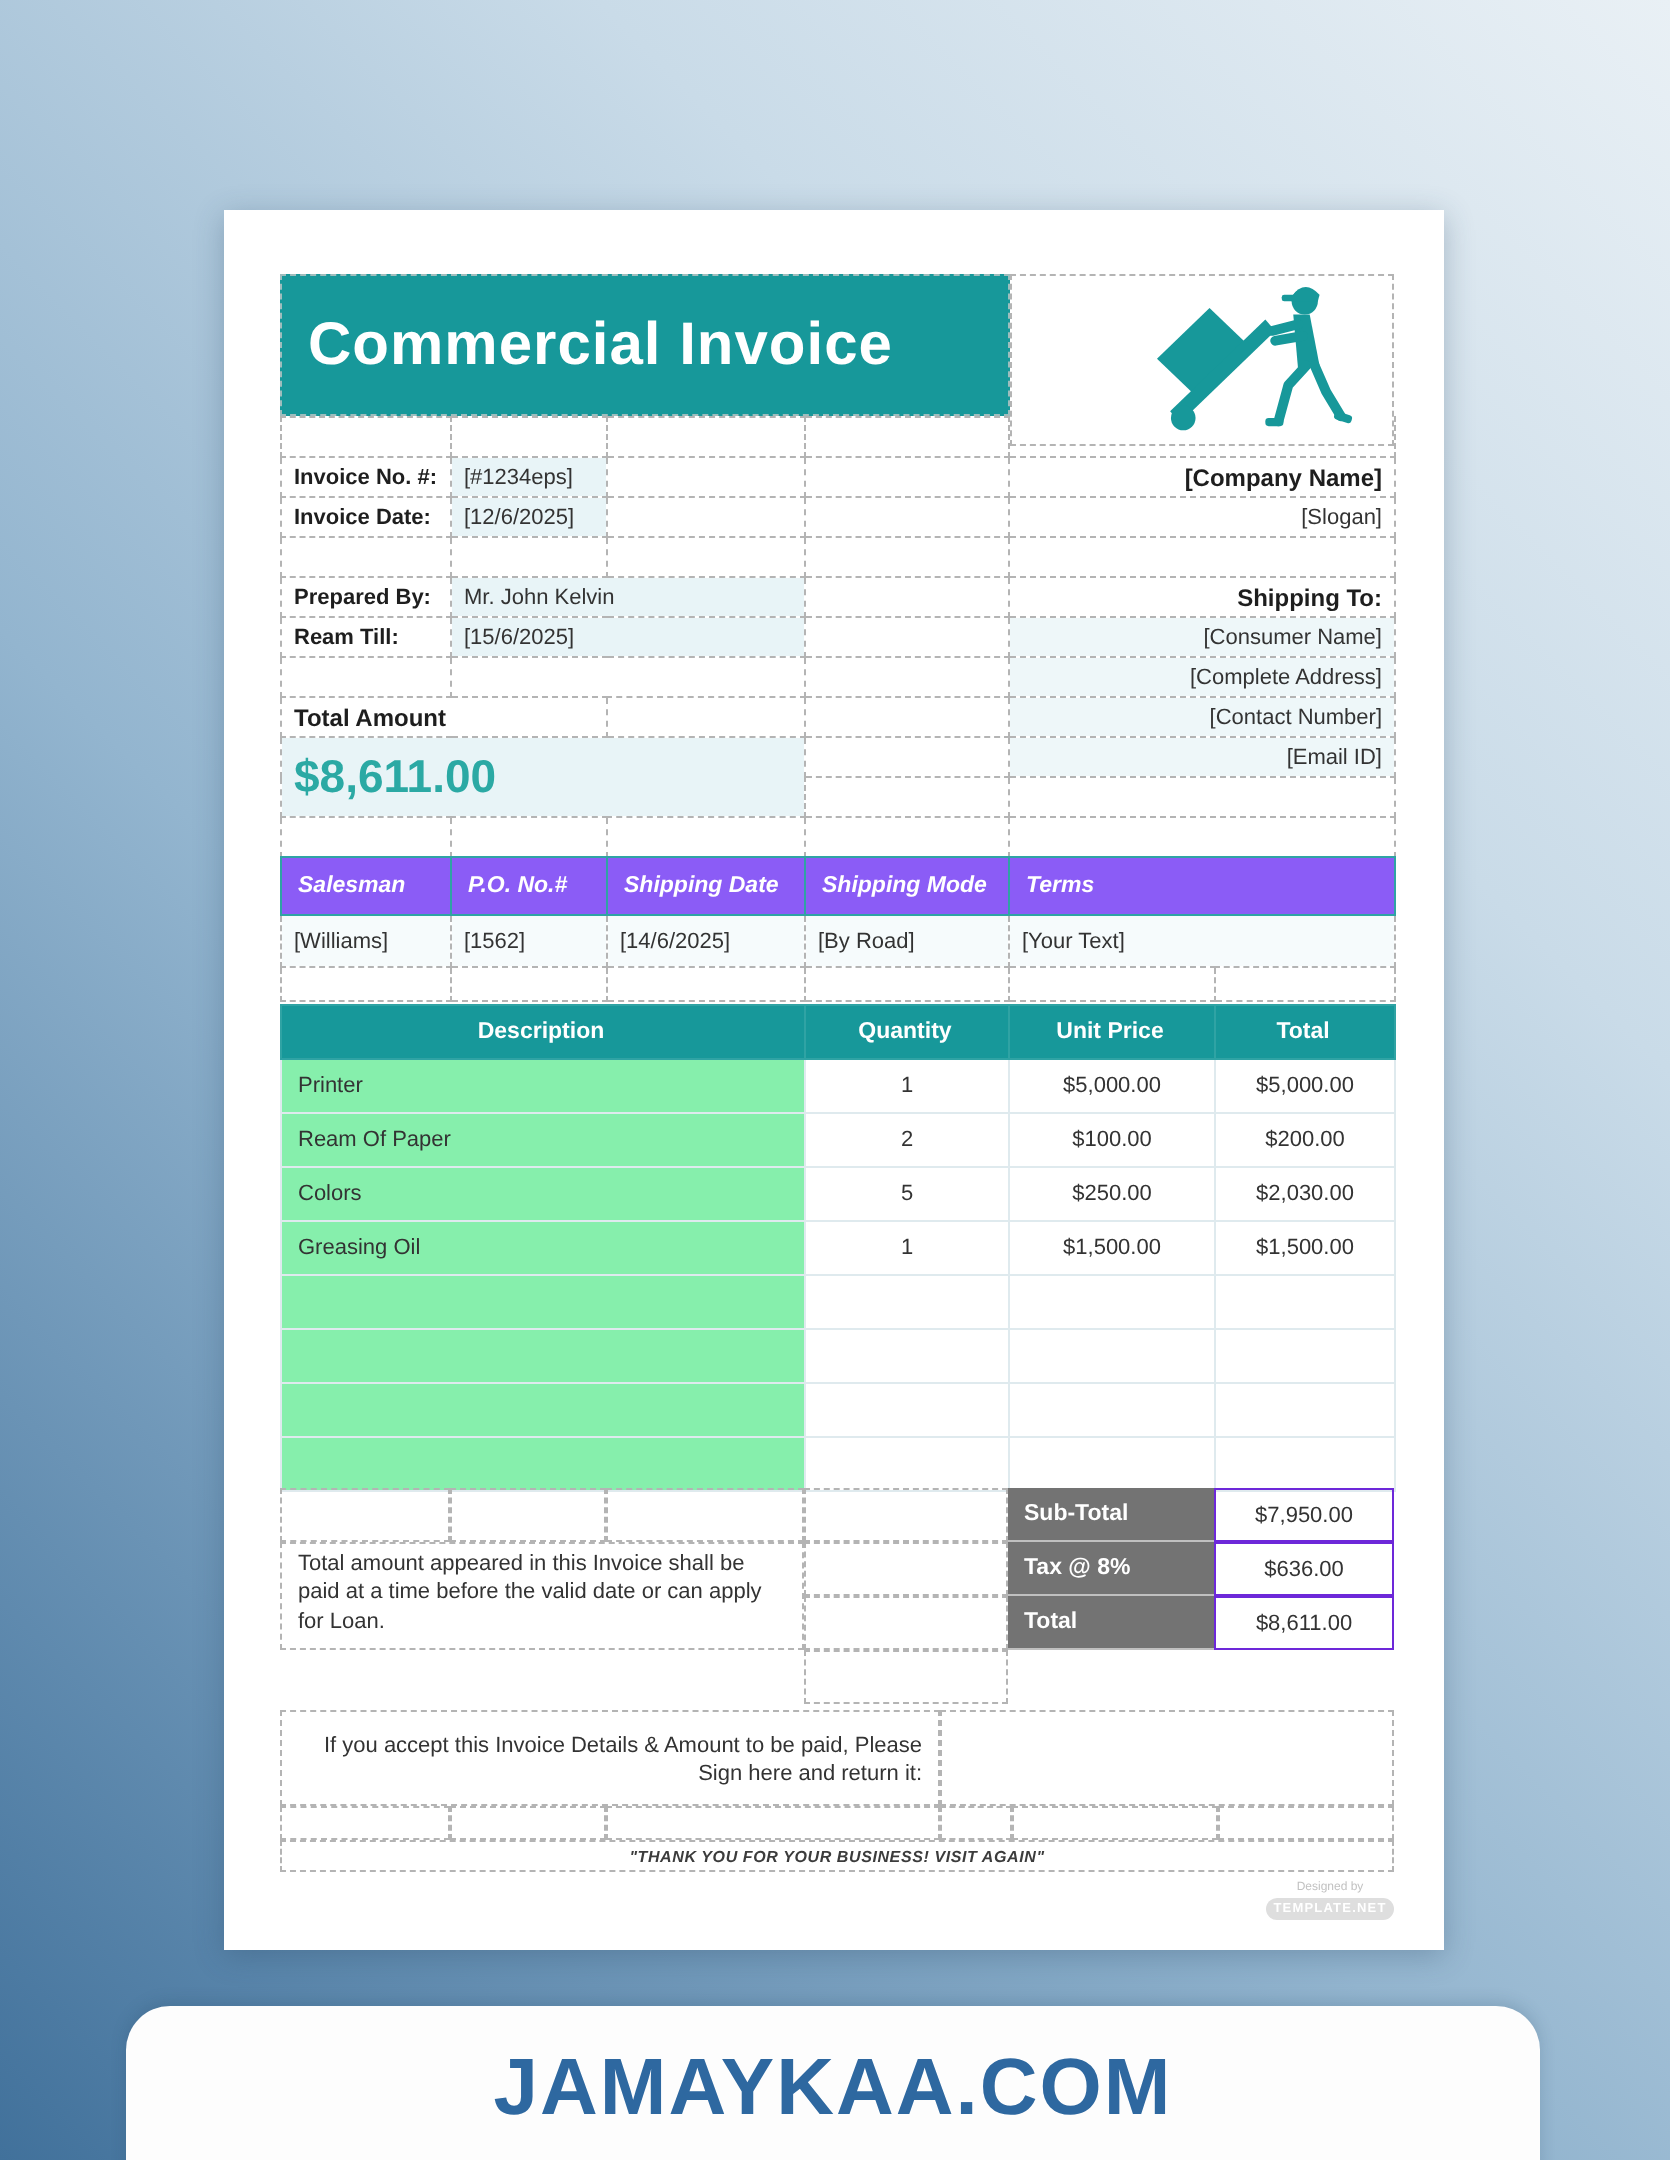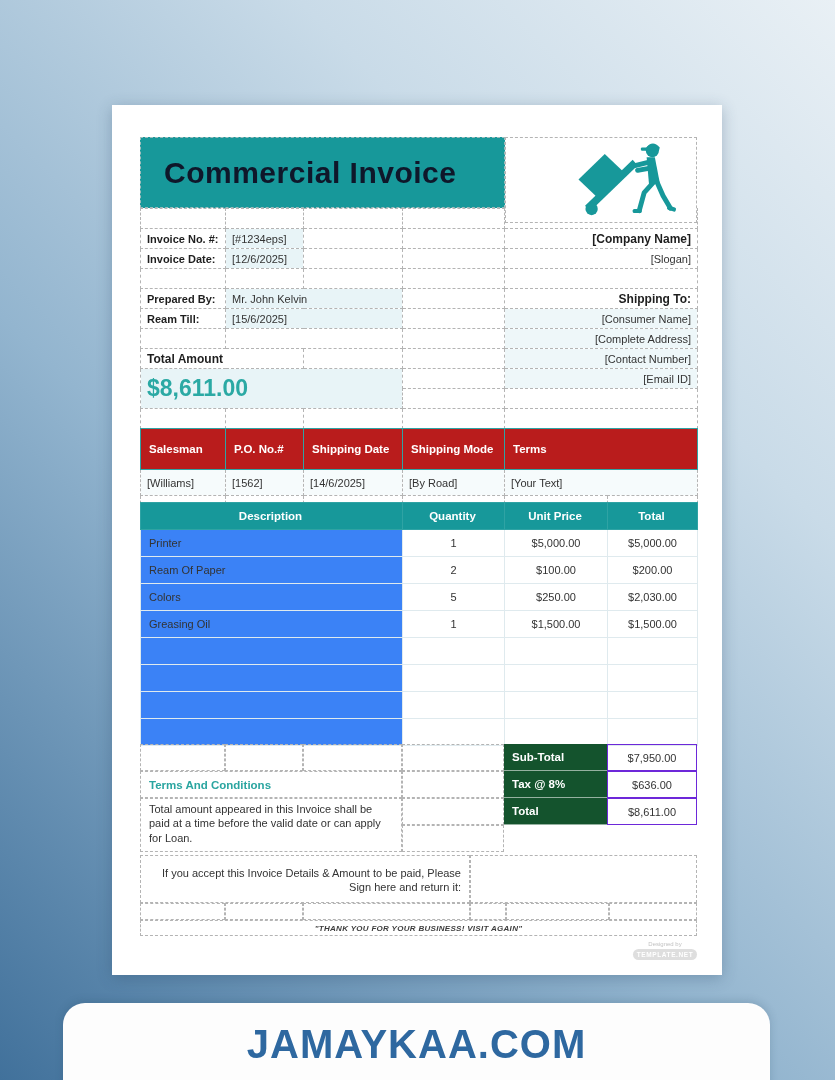--- a/index.html
+++ b/index.html
@@ -12,21 +12,21 @@
   .page {
     position:absolute; left:112px; top:105px; width:610px; height:870px;
     background:#ffffff; box-shadow:0 3px 14px rgba(40,70,100,0.30);
   }
   
   .banner {
     position:absolute; left:28px; top:32px; width:365px; height:71px;
     background:#17989a; border:1px dashed #9fbdbd; display:flex; align-items:center;
   }
   .banner .title {
-    color:#0f172a; font-size:30px; font-weight:bold; letter-spacing:.5px; padding-left:23px;
+    color:#ffffff; font-size:30px; font-weight:bold; letter-spacing:.5px; padding-left:13px;
   }
   .icon-cell {
     position:absolute; left:393px; top:32px; width:192px; height:86px;
     border:1px dashed #b4b4b4; background:#ffffff; z-index:2;
     display:flex; align-items:flex-end; justify-content:flex-end; padding:4px 10px 4px 0;
   }
   
   table { border-collapse:collapse; table-layout:fixed; }
   td, th {
     border:1px dashed #b4b4b4; font-size:11px; color:#333;
@@ -40,53 +40,53 @@
   .info { position:absolute; left:28px; top:103px; width:557px; }
   .info td { height:20px; }
   .amount {
     font-size:23px; font-weight:bold; color:#2ba9a4; background:#e8f4f7;
     vertical-align:middle;
   }
   .shipto { font-size:12px; }
   
   .ship { position:absolute; left:28px; top:323px; width:557px; }
   .ship th {
-    background:#b91c1c; color:#fff; text-align:left; height:41px;
-    font-size:11.5px; border:1px solid #2fa3a4; padding-left:8px;
+    background:#8b5cf6; color:#fff; text-align:left; height:29px;
+    font-size:11.5px; border:1px solid #2fa3a4; padding-left:8px;font-style:italic;
   }
   .ship td.val { height:26px; background:#f6fbfc; }
   .ship td.sp { height:17px; }
   
   .items { position:absolute; left:28px; top:397px; width:557px; }
   .items th {
     background:#17989a; color:#fff; height:27px; font-size:11.5px;
     border:1px solid #2fa3a4; padding-left:4px;
   }
   .items th.center { padding-left:4px; }
   .items td { border:1px solid #dfeaee; height:27px; }
-  .items td.desc { background:#3b82f6; padding-left:8px; }
+  .items td.desc { background:#86efac; padding-left:8px; }
   
   .lower { position:absolute; left:28px; top:639px; width:557px; display:flex; }
   .termsbox { width:262px; }
   .minirow { display:flex; height:27px; }
   .minirow .mc { border:1px dashed #b4b4b4; height:27px; }
   .termshead {
     height:27px; border:1px dashed #b4b4b4; display:flex; align-items:center;
     padding-left:8px; color:#2aa5a0; font-weight:bold; font-size:11.5px;
   }
   .termstext {
     height:54px; border:1px dashed #b4b4b4; font-size:11px; color:#333;
     padding:3px 8px 0 8px; line-height:1.3; white-space:normal;
   }
   .midcells { width:102px; display:flex; flex-direction:column; }
   .midcells .mc { border:1px dashed #b4b4b4; height:27px; }
   .totals { width:193px; }
   .trow { display:flex; height:27px; }
   .tlabel {
-    width:103px; background:#14532d; color:#fff; font-size:11.5px; font-weight:bold;
+    width:103px; background:#737373; color:#fff; font-size:11.5px; font-weight:bold;
     display:flex; align-items:center; padding-left:8px;
     border-bottom:1px solid rgba(255,255,255,0.55);
   }
   .tvalue {
     width:90px; border:1px solid #6d28d9; font-size:11px; color:#333;
     display:flex; align-items:center; justify-content:center;
   }
   
   .sig { position:absolute; left:28px; top:750px; width:557px; }
   .sigrow1 { display:flex; height:48px; }
@@ -330,21 +330,20 @@
   </tbody>
     </table>
 
   <div class="lower">
     <div class="termsbox">
       <div class="minirow">
         <div class="mc" style="width:85px"></div>
           <div class="mc" style="width:78px"></div>
           <div class="mc" style="width:99px"></div>
       </div>
-      <div class="termshead">Terms And Conditions</div>
       <div class="termstext">Total amount appeared in this Invoice shall be paid at a time before the valid date or can apply for Loan.</div>
     </div>
     <div class="midcells">
       <div class="mc"></div>
         <div class="mc"></div>
         <div class="mc"></div>
         <div class="mc"></div>
     </div>
     <div class="totals">
       <div class="trow">

